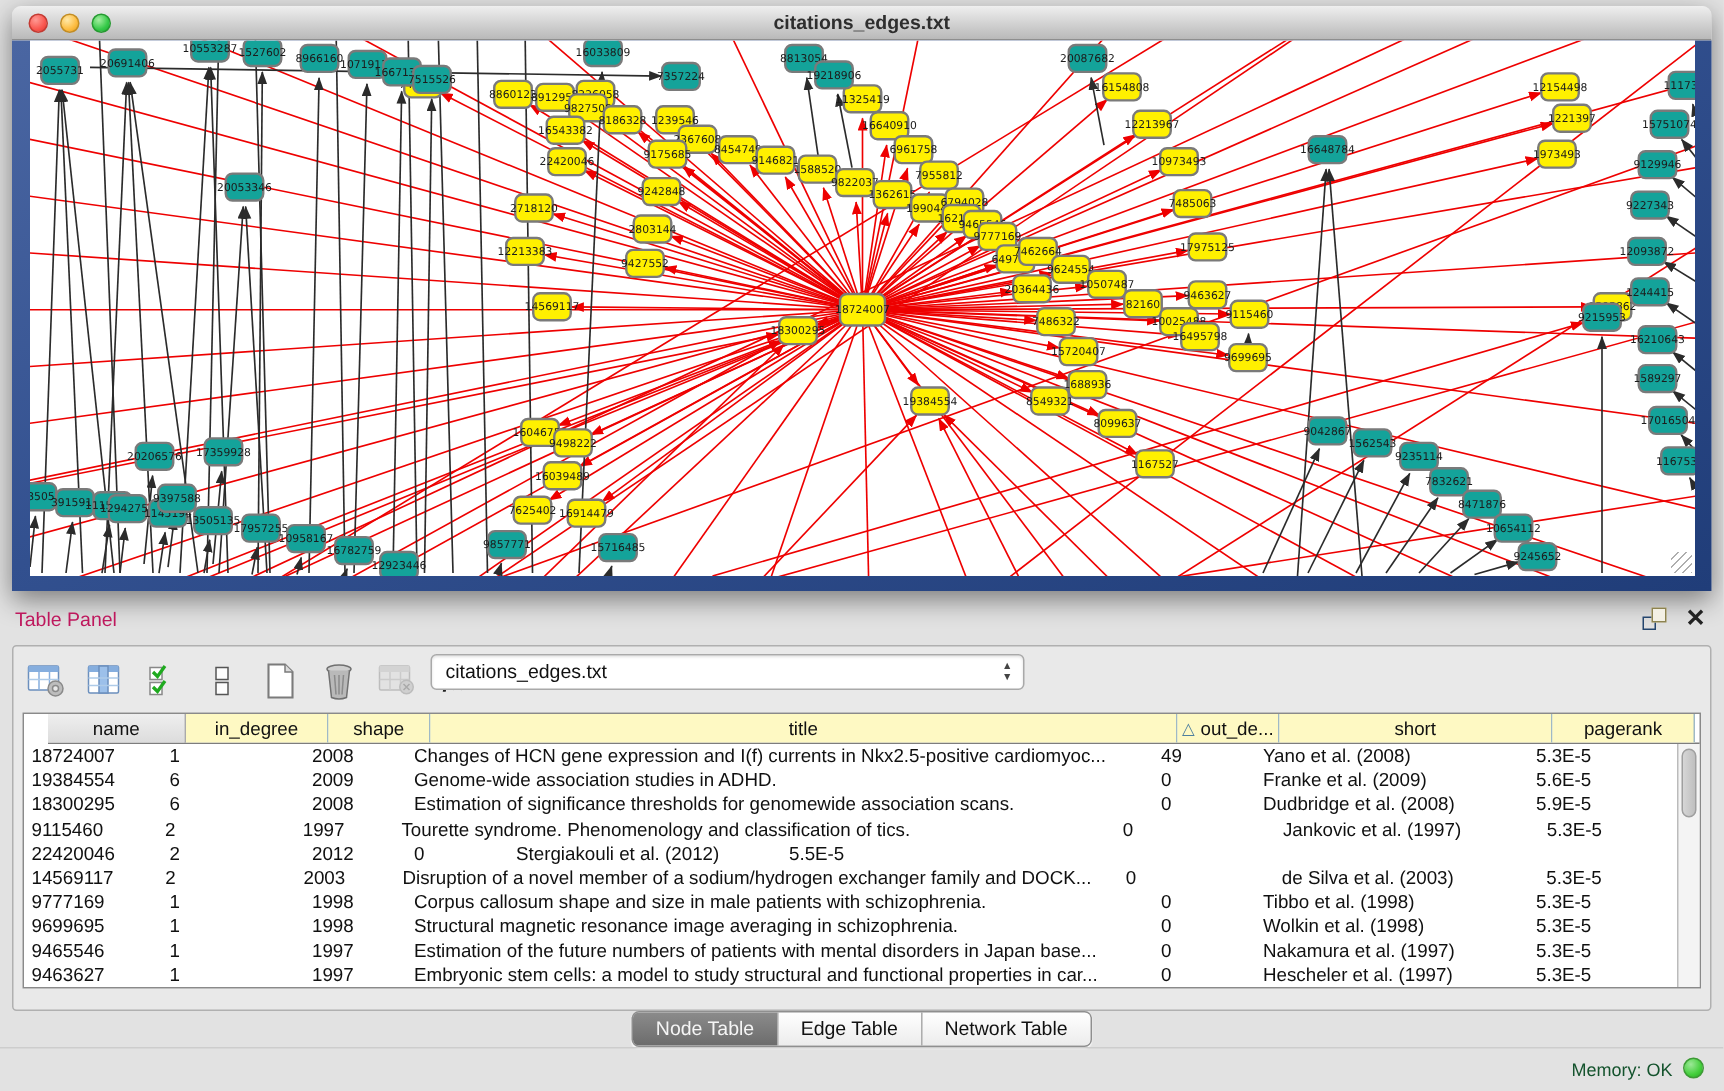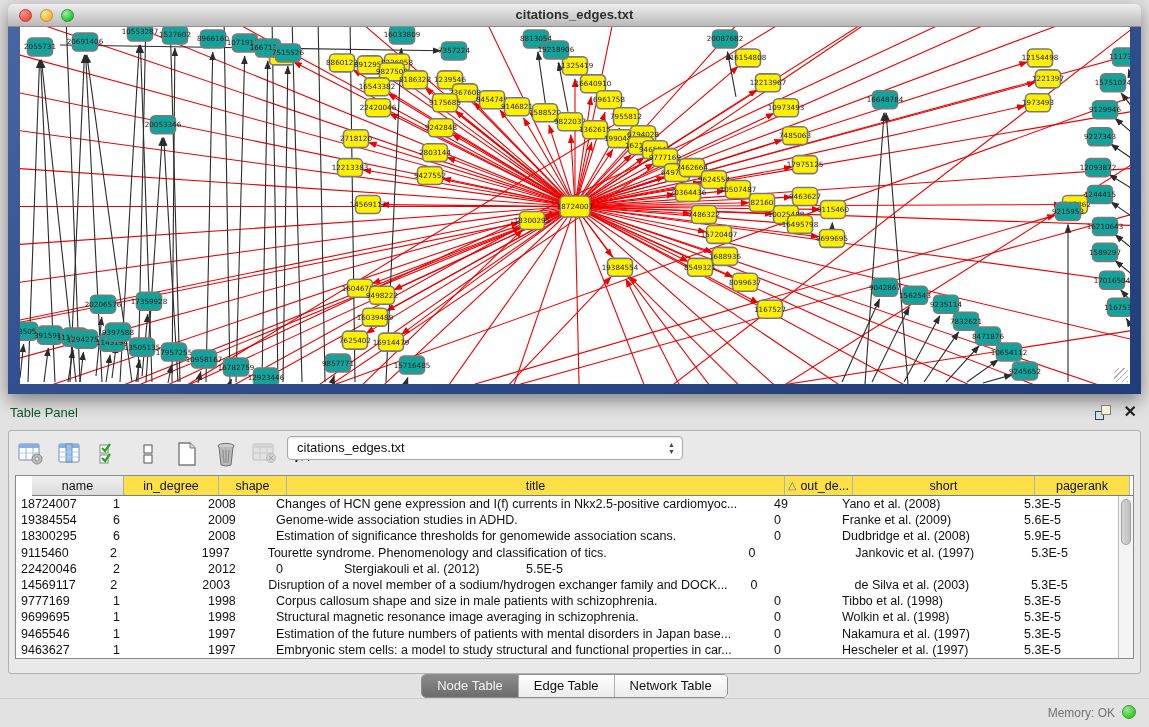--- a/index.html
+++ b/index.html
@@ -20,41 +20,41 @@
   .light.green { background:radial-gradient(circle at 35% 30%, #a4eea0, #35c948 60%, #1ea333); border:1px solid #259a30; }
   .net-frame { position:absolute; left:0; top:23px; right:0; bottom:0;
     background:linear-gradient(160deg,#4a66a2 0%,#32508f 45%,#203d79 100%); }
   .net-canvas { position:absolute; left:12px; top:0px; right:11px; bottom:10px; background:#ffffff; overflow:hidden; }
   .net-canvas svg { display:block; width:100%; height:100%; }
   .resize-grip { position:absolute; right:2px; bottom:2px; width:14px; height:14px;
     background:repeating-linear-gradient(135deg, transparent 0 3px, #9a9a9a 3px 4px); opacity:.8; }
 
   
   .tp-header { position:absolute; left:0; top:398px; width:100%; height:30px; }
-  .tp-title { position:absolute; left:10px; top:7px; font-size:13px; color:#14532d; }
+  .tp-title { position:absolute; left:10px; top:7px; font-size:13px; color:#be185d; }
   .tp-float { position:absolute; right:38px; top:7px; width:16px; height:15px; cursor:default; }
   .tp-float .sq1 { position:absolute; left:0; bottom:0; width:9px; height:9px; border:1.5px solid #24456e; background:transparent; }
   .tp-float .sq2 { position:absolute; right:0; top:0; width:10px; height:10px; border:1.5px solid #8d8350; background:#f3f0e4; }
   .tp-close { position:absolute; right:12px; top:4px; font-size:16px; font-weight:700; color:#222; }
 
   .tp-body { position:absolute; left:8px; top:430px; width:1133px; height:244px;
     background:#e9e9e9; border:1px solid #b0b0b0; border-radius:3px; }
 
   .toolbar { position:absolute; left:8px; top:6px; height:34px; display:flex; align-items:center; gap:12px; }
   .tool-btn { width:27px; height:27px; display:flex; align-items:center; justify-content:center; }
   .fx-glyph { font-family:"Liberation Serif", serif; font-style:italic; font-weight:700; font-size:15px; color:#222; }
   .table-select { position:absolute; left:278px; top:5px; width:396px; height:24px; background:#fff;
     border:1px solid #a9a9a9; border-radius:4px; box-shadow:inset 0 1px 2px rgba(0,0,0,.12);
     font-size:13px; color:#111; line-height:22px; padding-left:9px; }
   .sel-arrows { position:absolute; right:7px; top:4px; display:flex; flex-direction:column; line-height:7px; font-size:7px; color:#444; }
 
   .tablewrap { position:absolute; left:6px; top:44px; width:1119px; height:184px;
     background:#fff; border:1px solid #8a8a8a;padding-left:16px; }
   .thead { display:flex; height:20px; border-bottom:1px solid #7d7d7d; }
-  .th { background:#fde047; border-right:1px solid #9fb9c6; font-size:12.5px; color:#111;
+  .th { background:#fef9c3; border-right:1px solid #9fb9c6; font-size:12.5px; color:#111;
     display:flex; align-items:center; justify-content:center; overflow:hidden; white-space:nowrap; }
   .th.gray { background:linear-gradient(#efefef,#dcdcdc); border-right:1px solid #aaa; }
   .sort-arrow { color:#4d7f9e; margin-right:4px; font-size:11px; }
   .tbody { position:absolute; left:0; top:20px; right:15px; bottom:0; overflow:hidden; }
   .tr { display:flex; height:16.2px; background:#fff; }
   .td { font-size:12.5px; color:#101010; padding-left:5px; overflow:hidden; white-space:nowrap;
     display:flex; align-items:center; }
   .vscroll { position:absolute; right:0; top:20px; width:15px; bottom:0;
     background:#f4f4f4; border-left:1px solid #bbb; }
   .vthumb { position:absolute; left:2px; right:2px; top:3px; height:46px;
@@ -64,21 +64,21 @@
   .tabbar { position:absolute; left:0; top:674px; width:100%; text-align:center; }
   .segmented { display:inline-flex; border:1px solid #8f8f8f; border-radius:5px; overflow:hidden;
     box-shadow:0 1px 1px rgba(255,255,255,.8), inset 0 1px 1px rgba(0,0,0,.05); }
   .seg { font-size:13px; padding:3px 15px 4px; background:linear-gradient(#ffffff,#ececec); color:#111;
     border-left:1px solid #adadad; }
   .seg:first-child { border-left:none; }
   .seg.active { background:linear-gradient(#8b8b8b,#6c6c6c); color:#f5f5f5; border-left:none; }
 
   
   .statusbar { position:absolute; left:0; top:698px; width:100%; height:29px; border-top:1px solid #cdcdcd; }
-  .memory { position:absolute; right:34px; top:7px; font-size:12px; color:#737373; }
+  .memory { position:absolute; right:34px; top:7px; font-size:12px; color:#14532d; }
   .mem-dot { position:absolute; right:13px; top:6px; width:14px; height:14px; border-radius:50%;
     background:radial-gradient(circle at 35% 30%, #9ce897, #43cf3b 60%, #2ba326); border:1px solid #3d9b35; }
 
   
   .tool-btn svg { display:block; }
 </style>
 </head>
 <body>
 
 <div class="net-window">

